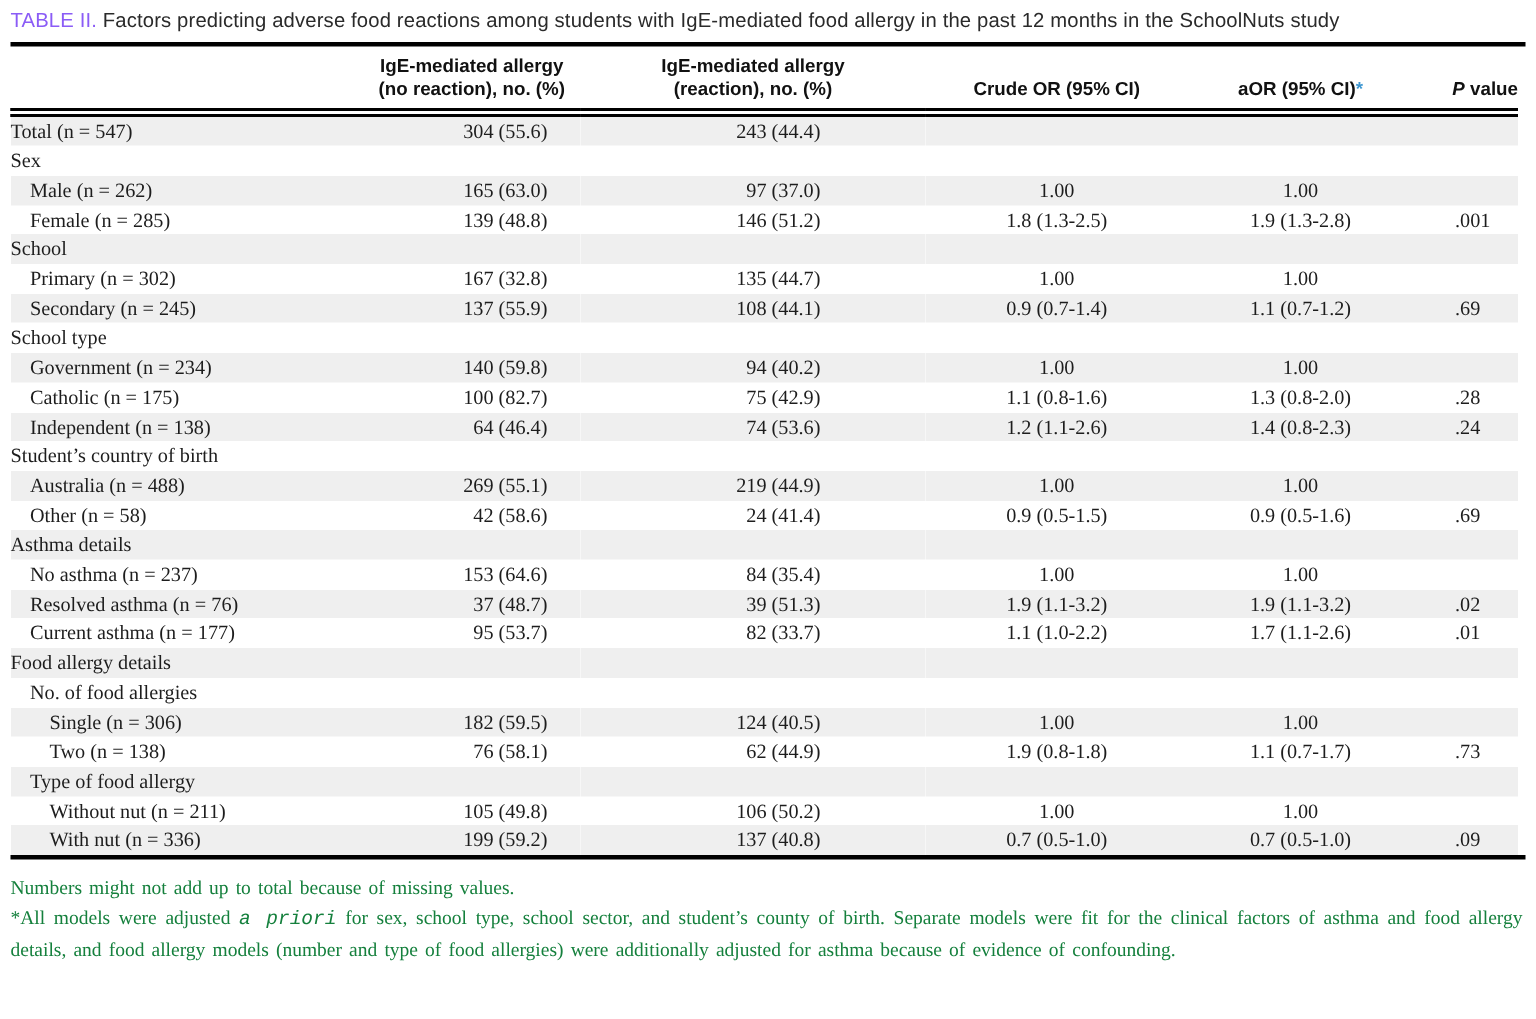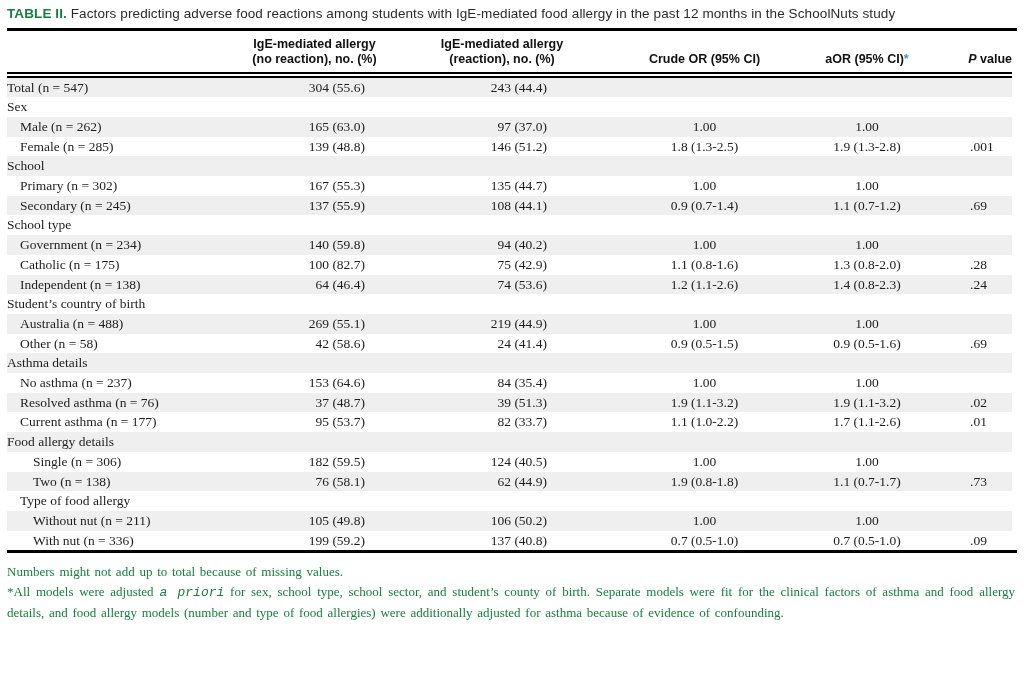--- a/index.html
+++ b/index.html
@@ -12,21 +12,21 @@
     overflow: hidden;
   }
   .page { padding: 5px 7px 0 7px; }
 
   
   .title {
     font-family: "Liberation Sans", sans-serif;
     font-size: 13.5px; line-height: 18.5px;
     color: #2a2a2a; letter-spacing: 0.1px;
   }
-  .title .tlabel { font-weight: 700; color: #15803d; }
+  .title .tlabel { font-weight: 400; color: #8b5cf6; }
 
   
   .rule-top { height: 3px; background: #000; margin-top: 4px; }
   .rule-bottom { height: 3px; background: #000; }
 
   
   table { border-collapse: collapse; table-layout: fixed; width: 1005px; }
   col.w1 { width: 235px; }
   col.w2 { width: 145px; }
   col.w3 { width: 230px; }
@@ -144,21 +144,21 @@
         <tr>
           <td class="c-label">School</td>
           <td class="c-num c2"></td>
           <td class="c-num c3"></td>
           <td class="c-or"></td>
           <td class="c-or"></td>
           <td class="c-p"></td>
         </tr>
         <tr>
           <td class="c-label" style="padding-left: 13px;">Primary (n = 302)</td>
-          <td class="c-num c2">167 (55.3)</td>
+          <td class="c-num c2">167 (32.8)</td>
           <td class="c-num c3">135 (44.7)</td>
           <td class="c-or">1.00</td>
           <td class="c-or">1.00</td>
           <td class="c-p"></td>
         </tr>
         <tr>
           <td class="c-label" style="padding-left: 13px;">Secondary (n = 245)</td>
           <td class="c-num c2">137 (55.9)</td>
           <td class="c-num c3">108 (44.1)</td>
           <td class="c-or">0.9 (0.7-1.4)</td>
@@ -255,20 +255,28 @@
         </tr>
         <tr>
           <td class="c-label">Food allergy details</td>
           <td class="c-num c2"></td>
           <td class="c-num c3"></td>
           <td class="c-or"></td>
           <td class="c-or"></td>
           <td class="c-p"></td>
         </tr>
         <tr>
+          <td class="c-label" style="padding-left: 13px;">No. of food allergies</td>
+          <td class="c-num c2"></td>
+          <td class="c-num c3"></td>
+          <td class="c-or"></td>
+          <td class="c-or"></td>
+          <td class="c-p"></td>
+        </tr>
+        <tr>
           <td class="c-label" style="padding-left: 26px;">Single (n = 306)</td>
           <td class="c-num c2">182 (59.5)</td>
           <td class="c-num c3">124 (40.5)</td>
           <td class="c-or">1.00</td>
           <td class="c-or">1.00</td>
           <td class="c-p"></td>
         </tr>
         <tr>
           <td class="c-label" style="padding-left: 26px;">Two (n = 138)</td>
           <td class="c-num c2">76 (58.1)</td>

